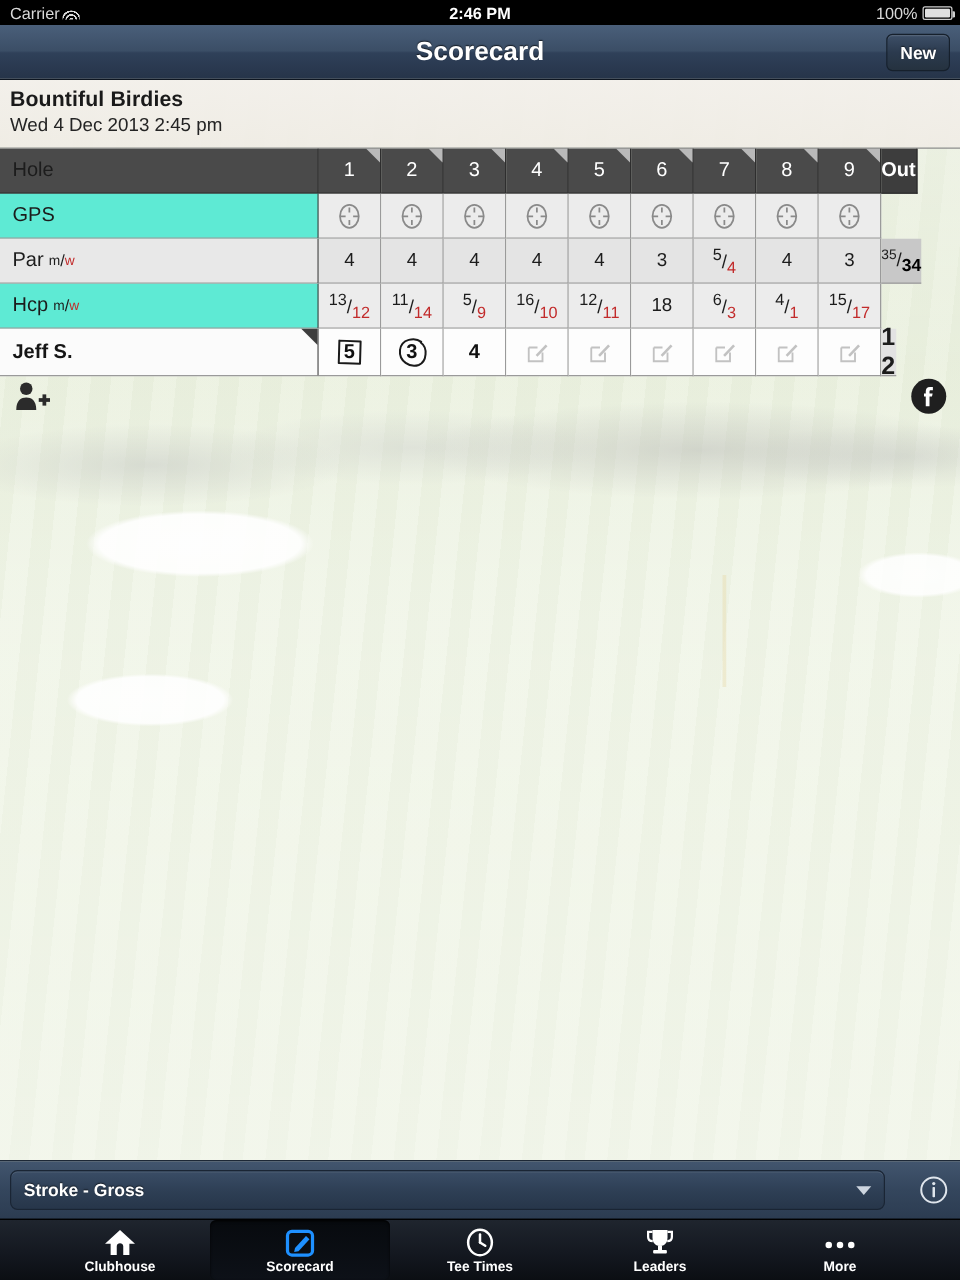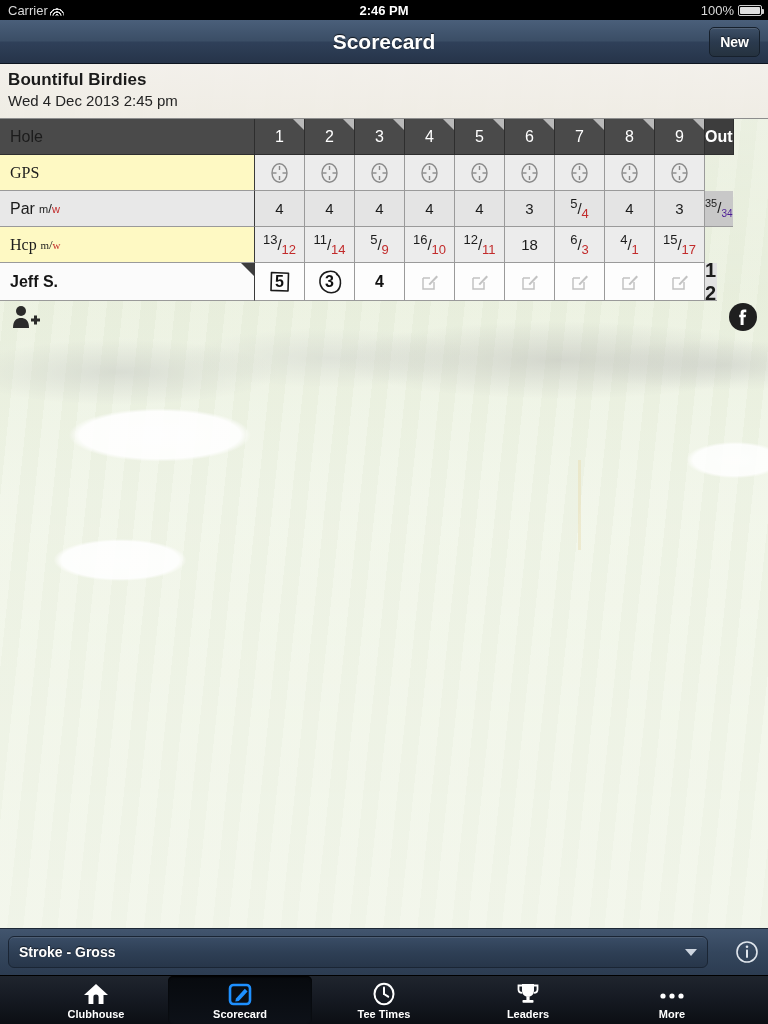--- a/index.html
+++ b/index.html
@@ -156,21 +156,21 @@
   .row.hdr .cell.out { background: #3d3d3d; font-weight: bold; }
   .corner-tri {
     position: absolute; right: 0; top: 0;
     width: 0; height: 0;
     border-top: 11px solid #b9b9b9;
     border-left: 11px solid transparent;
   }
 
   
   .row.data .cell { background: #ececec; }
-  .row.data .cell.label { background: #fef9c3; font-family: Liberation Serif, serif; }
+  .row.data .cell.label { background: #5eead4; }
   .row.data .cell.out { background: #cfcfcf; }
   .row.alt .cell { background: #e4e4e4; }
   .row.alt .cell.label { background: #e8e8e8; }
   .row.alt .cell.out { background: #c8c8c8; }
 
   .lbl-text { font-size: 16px; color: #1c1c1c; }
   .mw { font-size: 11px; vertical-align: super; }
   .mw-m { color: #1c1c1c; }
   .mw-slash { font-size: 13px; color: #1c1c1c; }
   .mw-w { color: #c22b2b; font-size: 11px; vertical-align: sub; }
@@ -181,21 +181,21 @@
   }
   .gps-icon svg { display: block; }
 
   
   .split { display: inline-block; line-height: 1; white-space: nowrap; }
   .split .men { font-size: 13px; color: #1c1c1c; vertical-align: super; }
   .split .sl { font-size: 15px; color: #1c1c1c; }
   .split .wom { font-size: 13px; color: #c22b2b; vertical-align: sub; }
   .single { font-size: 15px; color: #1c1c1c; }
   .out-split .men { font-size: 11px; font-weight: normal; }
-  .out-split .wom { font-size: 10px; font-weight: normal; color: #4c1d95; }
+  .out-split .wom { font-size: 14px; font-weight: bold; color: #000000; }
 
   
   .row.player { height: 38px; }
   .row.player .cell { background: #fdfdfd; border-bottom: 1px solid #9a9a9a; }
   .row.player .cell.label {
     background: #fbfbfb; justify-content: flex-start; padding-left: 10px;
     font-size: 16px; font-weight: bold; color: #151515;
   }
   .row.player .cell.out { background: #e2e2e2; font-weight: bold; font-size: 20px; letter-spacing: 1px; }
   .corner-tri-dark {

